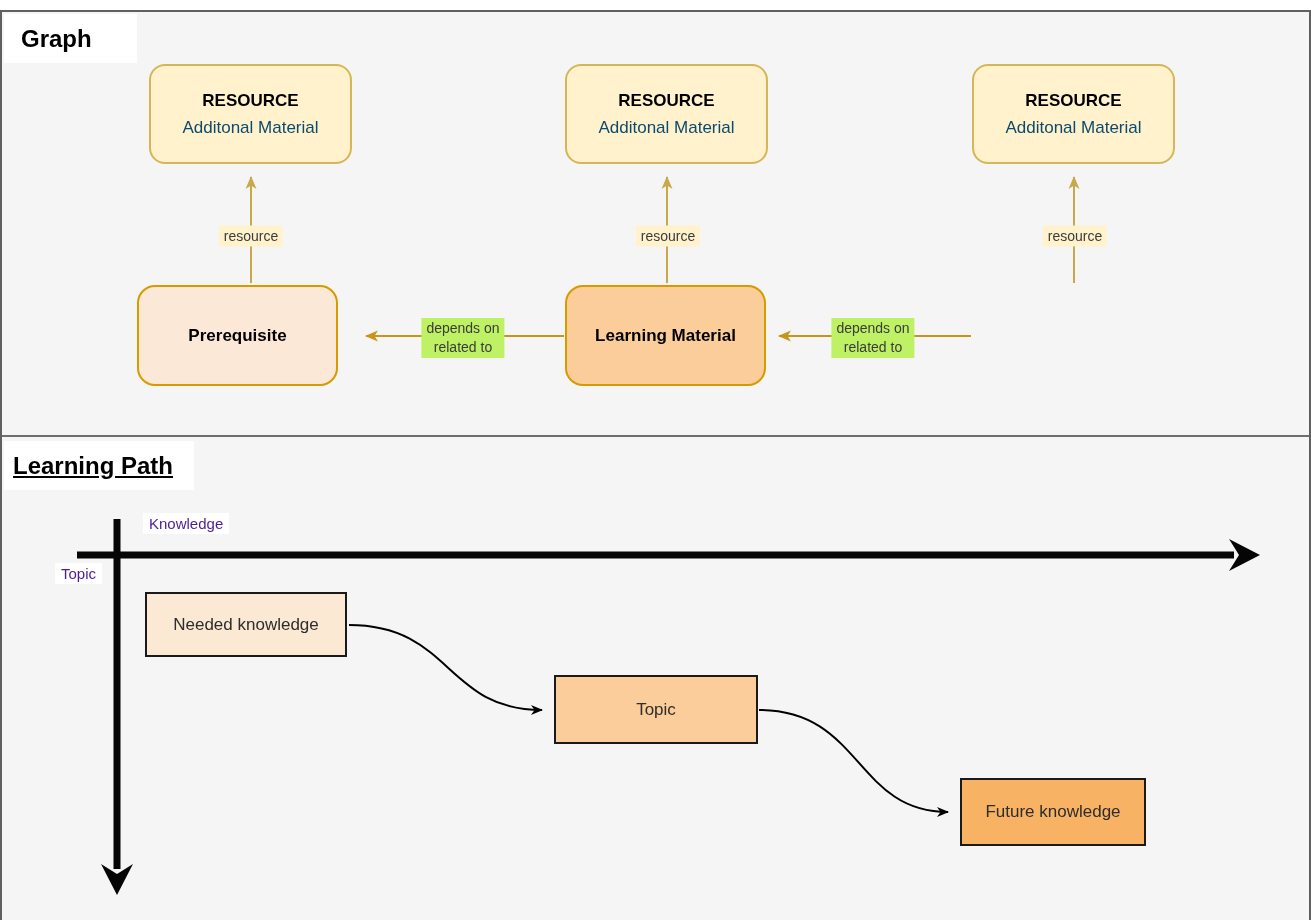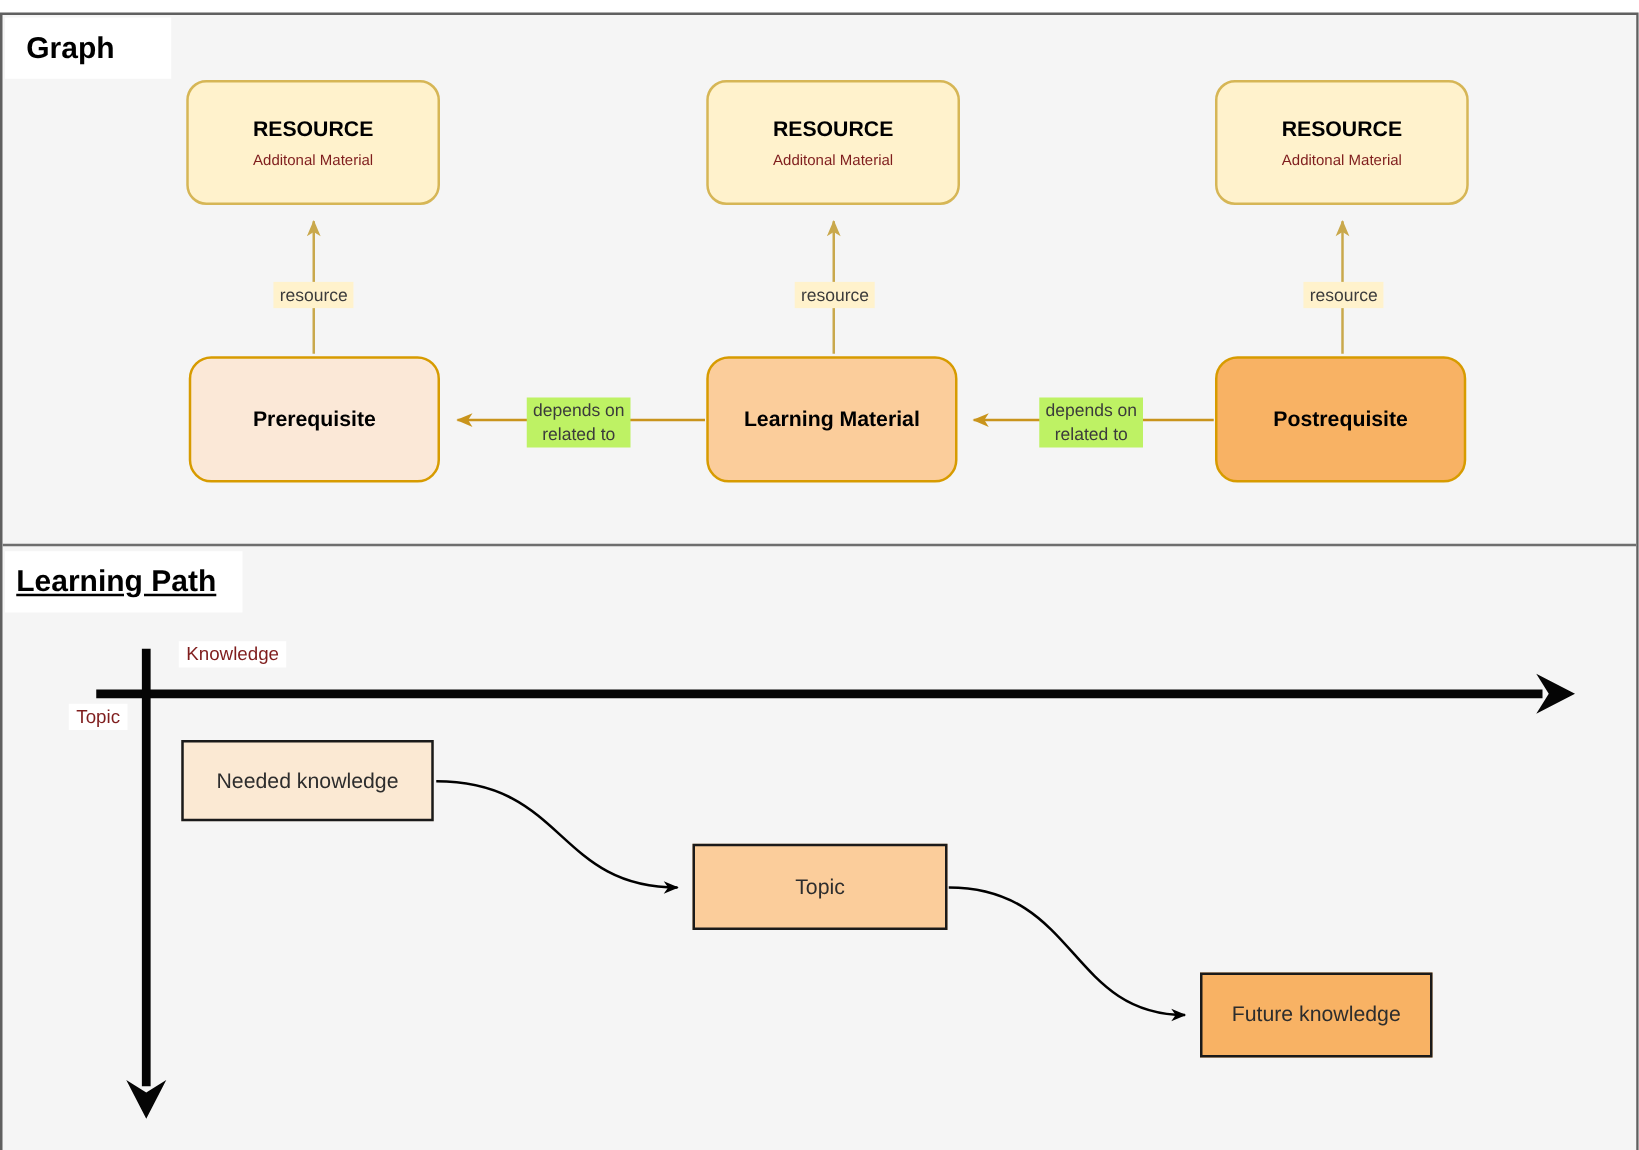--- a/index.html
+++ b/index.html
@@ -24,45 +24,45 @@
   #lp-title{left:2px;top:429px;width:181px;height:49px;padding-left:9px;text-decoration:underline;}
 
   
   .res-node{
     position:absolute;top:52px;width:203px;height:100px;
     background:#FFF2CC;border:2px solid #D6B656;border-radius:16px;
     box-sizing:border-box;z-index:2;
     display:flex;flex-direction:column;align-items:center;justify-content:center;gap:7px;
   }
   .res-title{font-weight:bold;font-size:17px;color:#000;}
-  .res-sub{font-size:12px;color:#7f1d1d;}
+  .res-sub{font-size:17px;color:#0c4a6e;}
   .r1{left:147px}.r2{left:563px}.r3{left:970px}
 
   .g-node{
     position:absolute;top:273px;width:201px;height:101px;
     border:2px solid #D79B00;border-radius:18px;box-sizing:border-box;z-index:2;
     display:flex;align-items:center;justify-content:center;
     font-weight:bold;font-size:17px;color:#000;
   }
-  #node-prerequisite{left:149px;background:#FBE8D7;}
+  #node-prerequisite{left:135px;background:#FBE8D7;}
   #node-learning-content{left:563px;background:#FBCD9B;}
   #node-postrequisite{left:970px;background:#F8B264;}
 
   .edge-label{
     position:absolute;z-index:3;transform:translate(-50%,-50%);
     font-size:14px;color:#3b3b3b;text-align:center;line-height:19px;
     padding:1px 5px;white-space:nowrap;
   }
   .lbl-resource{background:#FFF2CC;}
   .lbl-depends{background:#bef264;}
 
   
   .axis-label{
     position:absolute;z-index:3;background:#ffffff;
-    font-size:15px;color:#7f1d1d;padding:2px 6px;text-align:right;
+    font-size:15px;color:#4c1d95;padding:2px 6px;text-align:right;
   }
   #lbl-knowledge{left:141px;top:501px;}
   #lbl-time{left:53px;top:551px;}
 
   .lp-node{
     position:absolute;border:2px solid #1a1a1a;box-sizing:border-box;z-index:2;
     display:flex;align-items:center;justify-content:center;
     font-size:17px;color:#2d2d2d;
   }
   #node-needed{left:143px;top:580px;width:202px;height:65px;background:#FBE9D3;}
@@ -133,21 +133,20 @@
     <div class="res-title">RESOURCE</div>
     <div class="res-sub">Additonal Material</div>
   </div>
   <div class="res-node r3">
     <div class="res-title">RESOURCE</div>
     <div class="res-sub">Additonal Material</div>
   </div>
 
   <div id="node-prerequisite" class="g-node">Prerequisite</div>
   <div id="node-learning-content" class="g-node">Learning Material</div>
-  <div id="node-postrequisite" class="g-node">Postrequisite</div>
 
   <div class="edge-label lbl-resource" style="left:249px;top:224px;">resource</div>
   <div class="edge-label lbl-resource" style="left:666px;top:224px;">resource</div>
   <div class="edge-label lbl-resource" style="left:1073px;top:224px;">resource</div>
 
   <div class="edge-label lbl-depends" style="left:461px;top:326px;">
     <div>depends on</div>
     <div>related to</div>
   </div>
   <div class="edge-label lbl-depends" style="left:871px;top:326px;">

